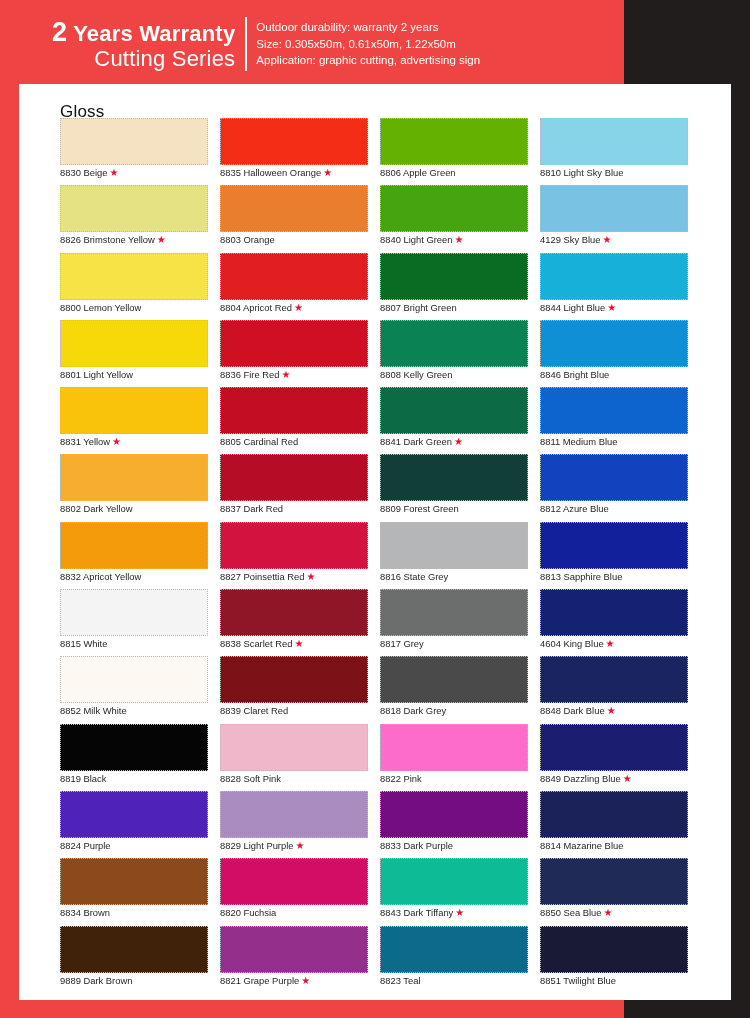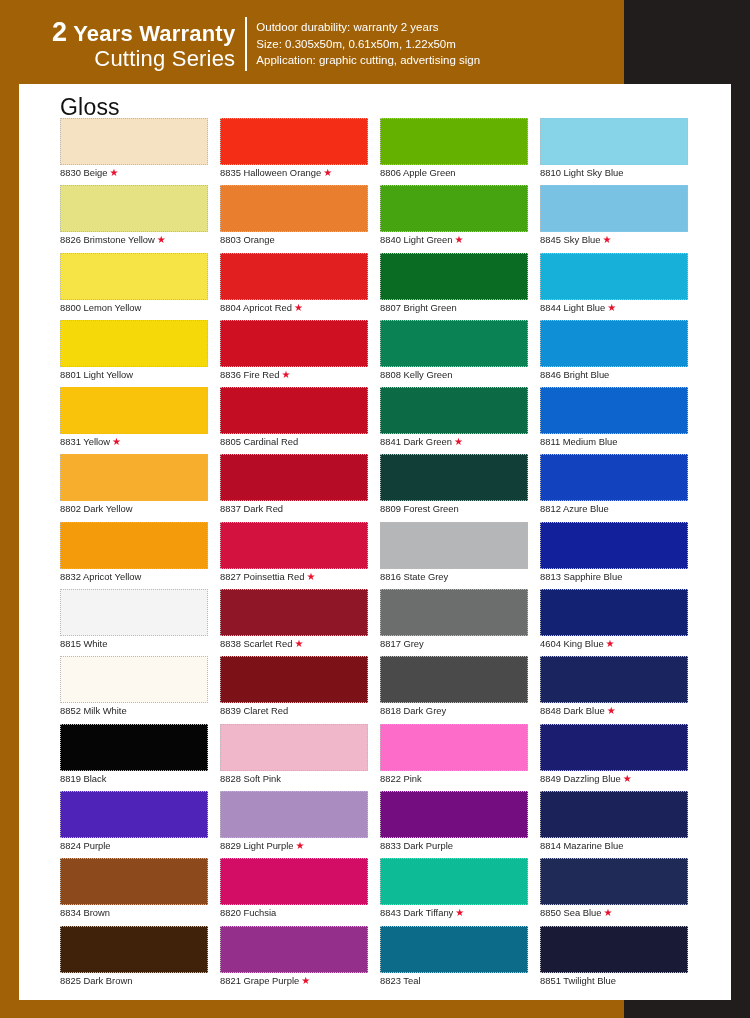--- a/index.html
+++ b/index.html
@@ -5,21 +5,21 @@
   html,body{margin:0;padding:0;}
   body{
     width:750px;height:1018px;
     background:#201d1c;
     font-family:"Liberation Sans", sans-serif;
     overflow:hidden;
   }
   .page{
     position:relative;
     width:624px;height:1018px;
-    background:#a16207;
+    background:#ef4444;
     box-sizing:border-box;
   }
   
   .header{
     position:absolute;
     left:0;top:0;
     width:750px;height:88px;
     display:flex;
     align-items:center;
     color:#ffffff;
@@ -55,22 +55,22 @@
   }
   
   .sheet{
     position:absolute;
     left:19px;top:84px;
     width:712px;height:916px;
     background:#ffffff;
   }
   .section-title{
     position:absolute;
-    left:41px;top:10px;
-    font-size:23px;
+    left:41px;top:18px;
+    font-size:17px;
     color:#111111;
     letter-spacing:.2px;
   }
   .grid{
     position:absolute;
     left:41px;top:34px;
     width:645px;
     display:flex;
     gap:0;
   }
@@ -171,21 +171,21 @@
           <div class="cell">
             <div class="swatch" style="background: rgb(79, 35, 184);"></div>
             <div class="cap"><span>8824 Purple</span></div>
           </div>
           <div class="cell">
             <div class="swatch" style="background: rgb(140, 74, 28);"></div>
             <div class="cap"><span>8834 Brown</span></div>
           </div>
           <div class="cell">
             <div class="swatch" style="background: rgb(63, 34, 9);"></div>
-            <div class="cap"><span>8825 Dark Brown</span></div>
+            <div class="cap"><span>9889 Dark Brown</span></div>
           </div>
         </div>
         <div class="col">
           <div class="cell">
             <div class="swatch" style="background: rgb(244, 45, 22);"></div>
             <div class="cap"><span>8835 Halloween Orange</span><span class="star">★</span></div>
           </div>
           <div class="cell">
             <div class="swatch" style="background: rgb(232, 126, 46);"></div>
             <div class="cap"><span>8803 Orange</span></div>
@@ -289,21 +289,21 @@
             <div class="cap"><span>8823 Teal</span></div>
           </div>
         </div>
         <div class="col">
           <div class="cell">
             <div class="swatch" style="background: rgb(135, 212, 232);"></div>
             <div class="cap"><span>8810 Light Sky Blue</span></div>
           </div>
           <div class="cell">
             <div class="swatch" style="background: rgb(121, 194, 228);"></div>
-            <div class="cap"><span>8845 Sky Blue</span><span class="star">★</span></div>
+            <div class="cap"><span>4129 Sky Blue</span><span class="star">★</span></div>
           </div>
           <div class="cell">
             <div class="swatch" style="background: rgb(23, 176, 217);"></div>
             <div class="cap"><span>8844 Light Blue</span><span class="star">★</span></div>
           </div>
           <div class="cell">
             <div class="swatch" style="background: rgb(14, 143, 214);"></div>
             <div class="cap"><span>8846 Bright Blue</span></div>
           </div>
           <div class="cell">

